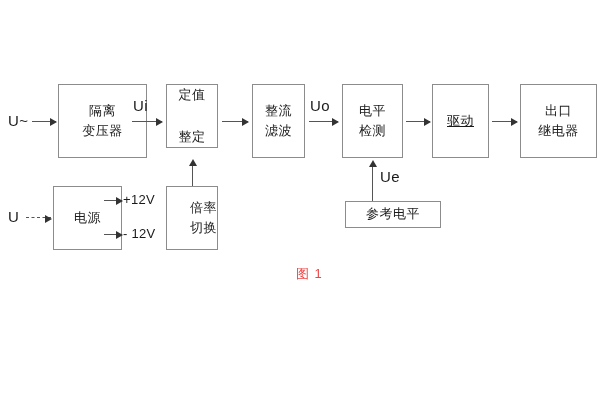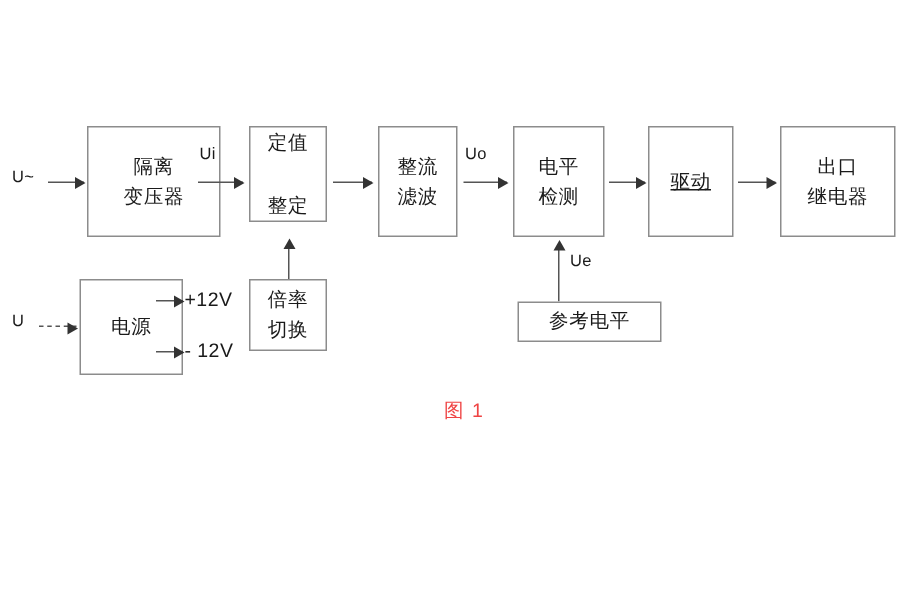--- a/index.html
+++ b/index.html
@@ -34,21 +34,21 @@
     white-space: nowrap;
   }
   .label {
     position: absolute;
     color: #1a1a1a;
     font-size: 13px;
     white-space: nowrap;
     letter-spacing: 0.3px;
   }
   .label-sig {
-    font-size: 11px;
+    font-size: 15px;
   }
   .caption {
     position: absolute;
     color: #ef4444;
     font-size: 13px;
     letter-spacing: 1px;
     white-space: nowrap;
   }
   
   .arrow-h {
@@ -147,21 +147,21 @@
   <div class="block" style="left:53px; top:186px; width:69px; height:64px;">
     <span class="ln">电源</span>
   </div>
 
   <div class="arrow-h" style="left:104px; top:200px; width:18px;"></div>
   <div class="label" style="left:123px; top:192px;">+12V</div>
 
   <div class="arrow-h" style="left:104px; top:234px; width:18px;"></div>
   <div class="label" style="left:123px; top:226px;text-align:center;">- 12V</div>
 
-  <div class="block" style="left:166px; top:186px; width:52px; height:48px;">
+  <div class="block" style="left:166px; top:186px; width:52px; height:64px;align-items:flex-end;">
     <span class="ln">倍率</span>
     <span class="ln">切换</span>
   </div>
 
   <div class="arrow-v-up" style="left:192px; top:165px; height:21px;"></div>
 
   <div class="arrow-v-up" style="left:372px; top:166px; height:35px;"></div>
 
   <div class="label label-sig" style="left:380px; top:168px;">Ue</div>
 

